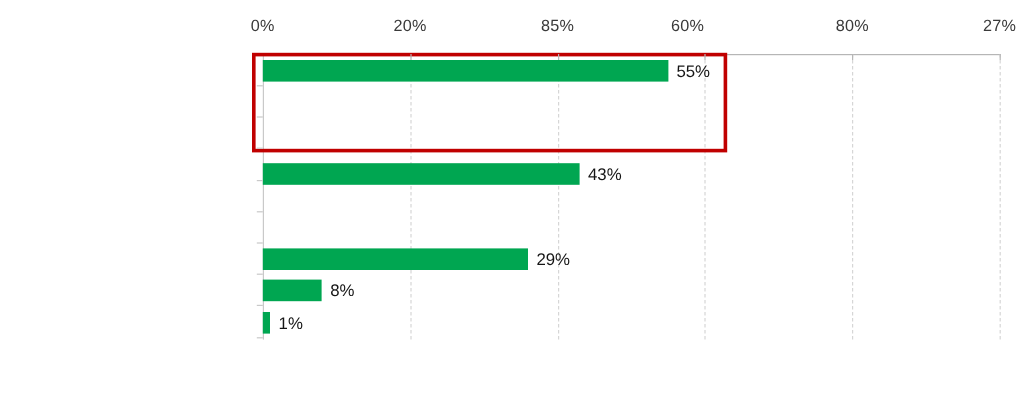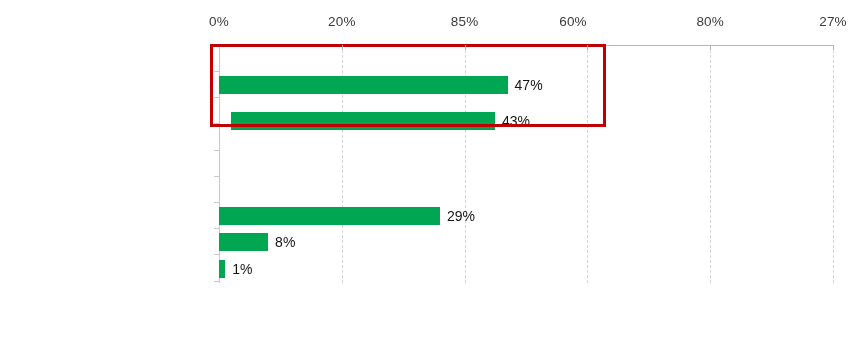--- a/index.html
+++ b/index.html
@@ -154,25 +154,25 @@
   <div class="axis-line"></div>
 
   <div class="plot-top-border"></div>
 
   <div class="plot-area">
       <div class="gridline" style="left: 122.8px;"></div>
       <div class="gridline" style="left: 245.6px;"></div>
       <div class="gridline" style="left: 368.4px;"></div>
       <div class="gridline" style="left: 491.2px;"></div>
       <div class="gridline" style="left: 614px;"></div>
-      <div class="bar-row" style="top: 31.2px; height: 18px; width: 614px;">
-        <div class="bar" style="width: 288.58px; background: rgb(0, 166, 81);"></div>
-        <div class="bar-value" style="left: 295.58px;">47%</div>
-      </div>
-      <div class="bar-row" style="top: 67px; height: 18px; width: 614px; margin-left: 12px;">
+      <div class="bar-row" style="top: 5px; height: 18px; width: 614px;">
+        <div class="bar" style="width: 337.7px; background: rgb(0, 166, 81);"></div>
+        <div class="bar-value" style="left: 344.7px;">55%</div>
+      </div>
+      <div class="bar-row" style="top: 91px; height: 18px; width: 614px;">
         <div class="bar" style="width: 264.02px; background: rgb(0, 166, 81);"></div>
         <div class="bar-value" style="left: 271.02px;">43%</div>
       </div>
       <div class="bar-row" style="top: 162.2px; height: 18px; width: 614px;">
         <div class="bar" style="width: 221.04px; background: rgb(0, 166, 81);"></div>
         <div class="bar-value" style="left: 228.04px;">29%</div>
       </div>
       <div class="bar-row" style="top: 188.4px; height: 18px; width: 614px;">
         <div class="bar" style="width: 49.12px; background: rgb(0, 166, 81);"></div>
         <div class="bar-value" style="left: 56.12px;">8%</div>

